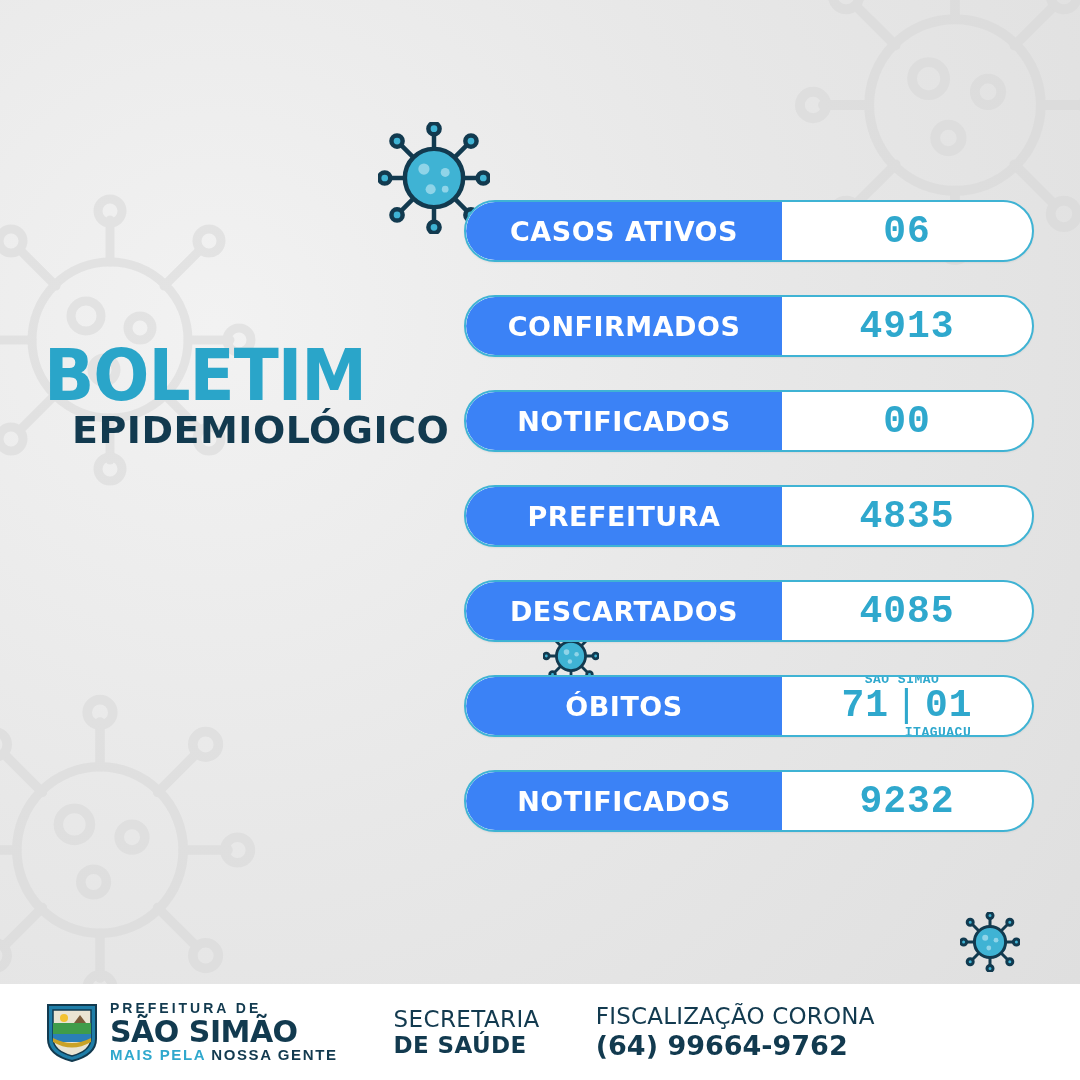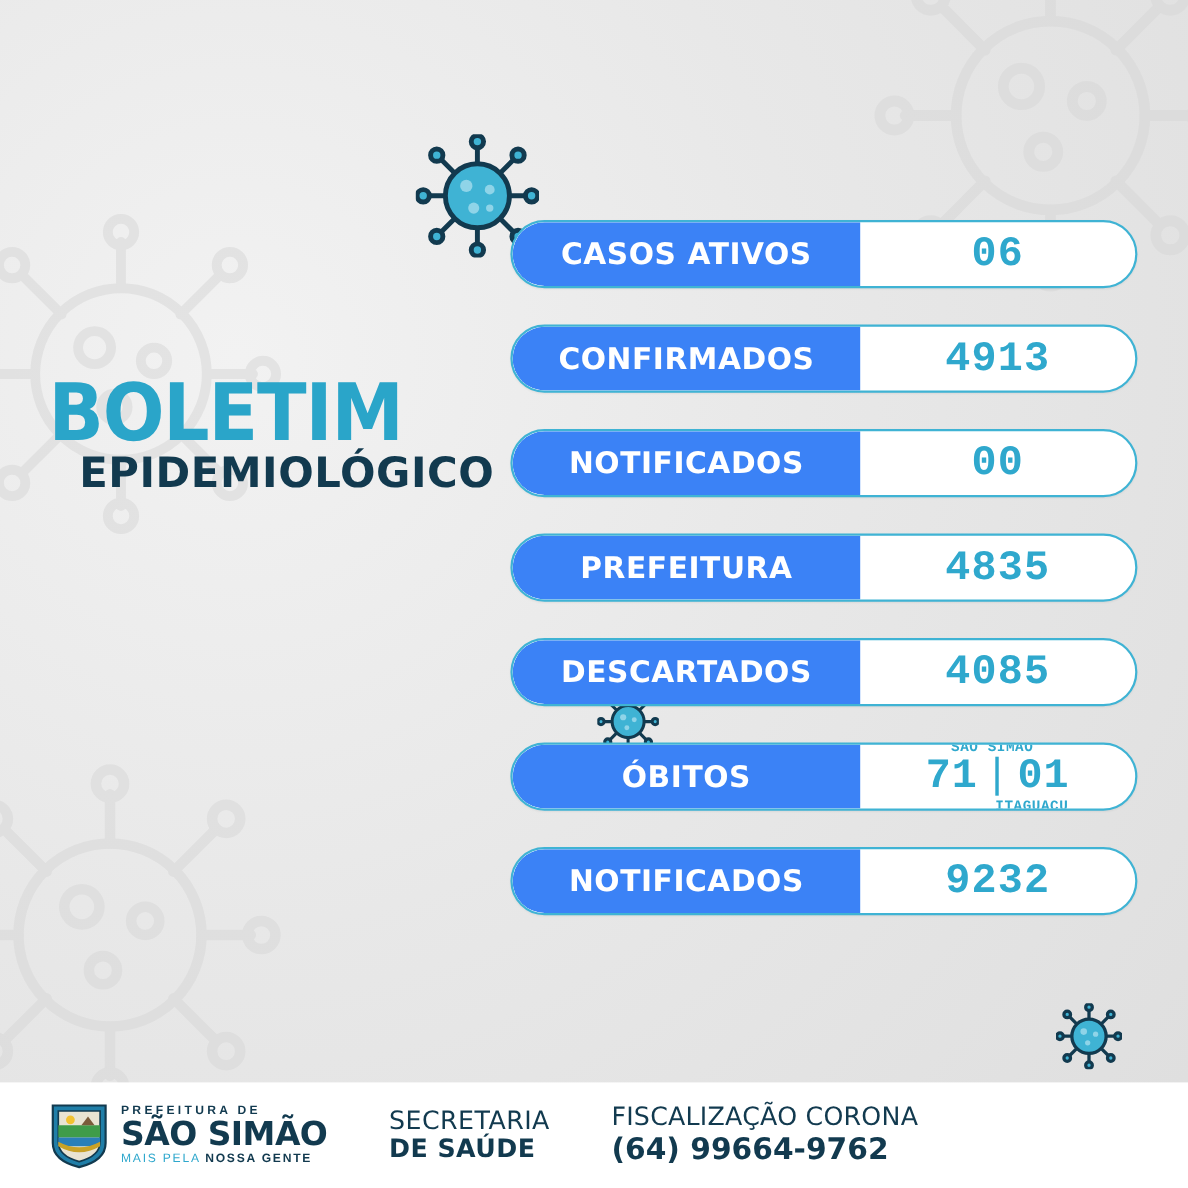--- a/index.html
+++ b/index.html
@@ -136,28 +136,28 @@
     display:flex;
     align-items:center;
   }
   .footer .brand {
     display:flex; align-items:center;
     margin-left:44px;
   }
   .crest { width:56px; height:62px; margin-right:10px; }
   .brand-text { line-height:1.05; }
   .brand-text .pref {
-    font-size:11px; letter-spacing:3px; color:#123a4f; font-weight:bold;
+    font-size:14px; letter-spacing:3px; color:#123a4f; font-weight:bold;
   }
   .brand-text .city {
     font-size:30px; font-weight:bold; color:#123a4f; letter-spacing:-.5px;
     font-family:"DejaVu Sans", sans-serif;
   }
   .brand-text .slogan {
-    font-size:11px; letter-spacing:1.6px; color:#2fa8cd; font-weight:normal;
+    font-size:15px; letter-spacing:1.6px; color:#2fa8cd; font-weight:bold;
   }
   .brand-text .slogan b { color:#123a4f; }
   .f-item {
     color:#123a4f;
     font-family:"DejaVu Sans", sans-serif;
     line-height:1.15;
   }
   .f-sec { margin-left:56px; font-size:23px; font-weight:500; letter-spacing:.4px; }
   .f-sec b { font-weight:bold; display:block; }
   .f-todos { margin-left:60px; font-size:23px; letter-spacing:.3px; }

